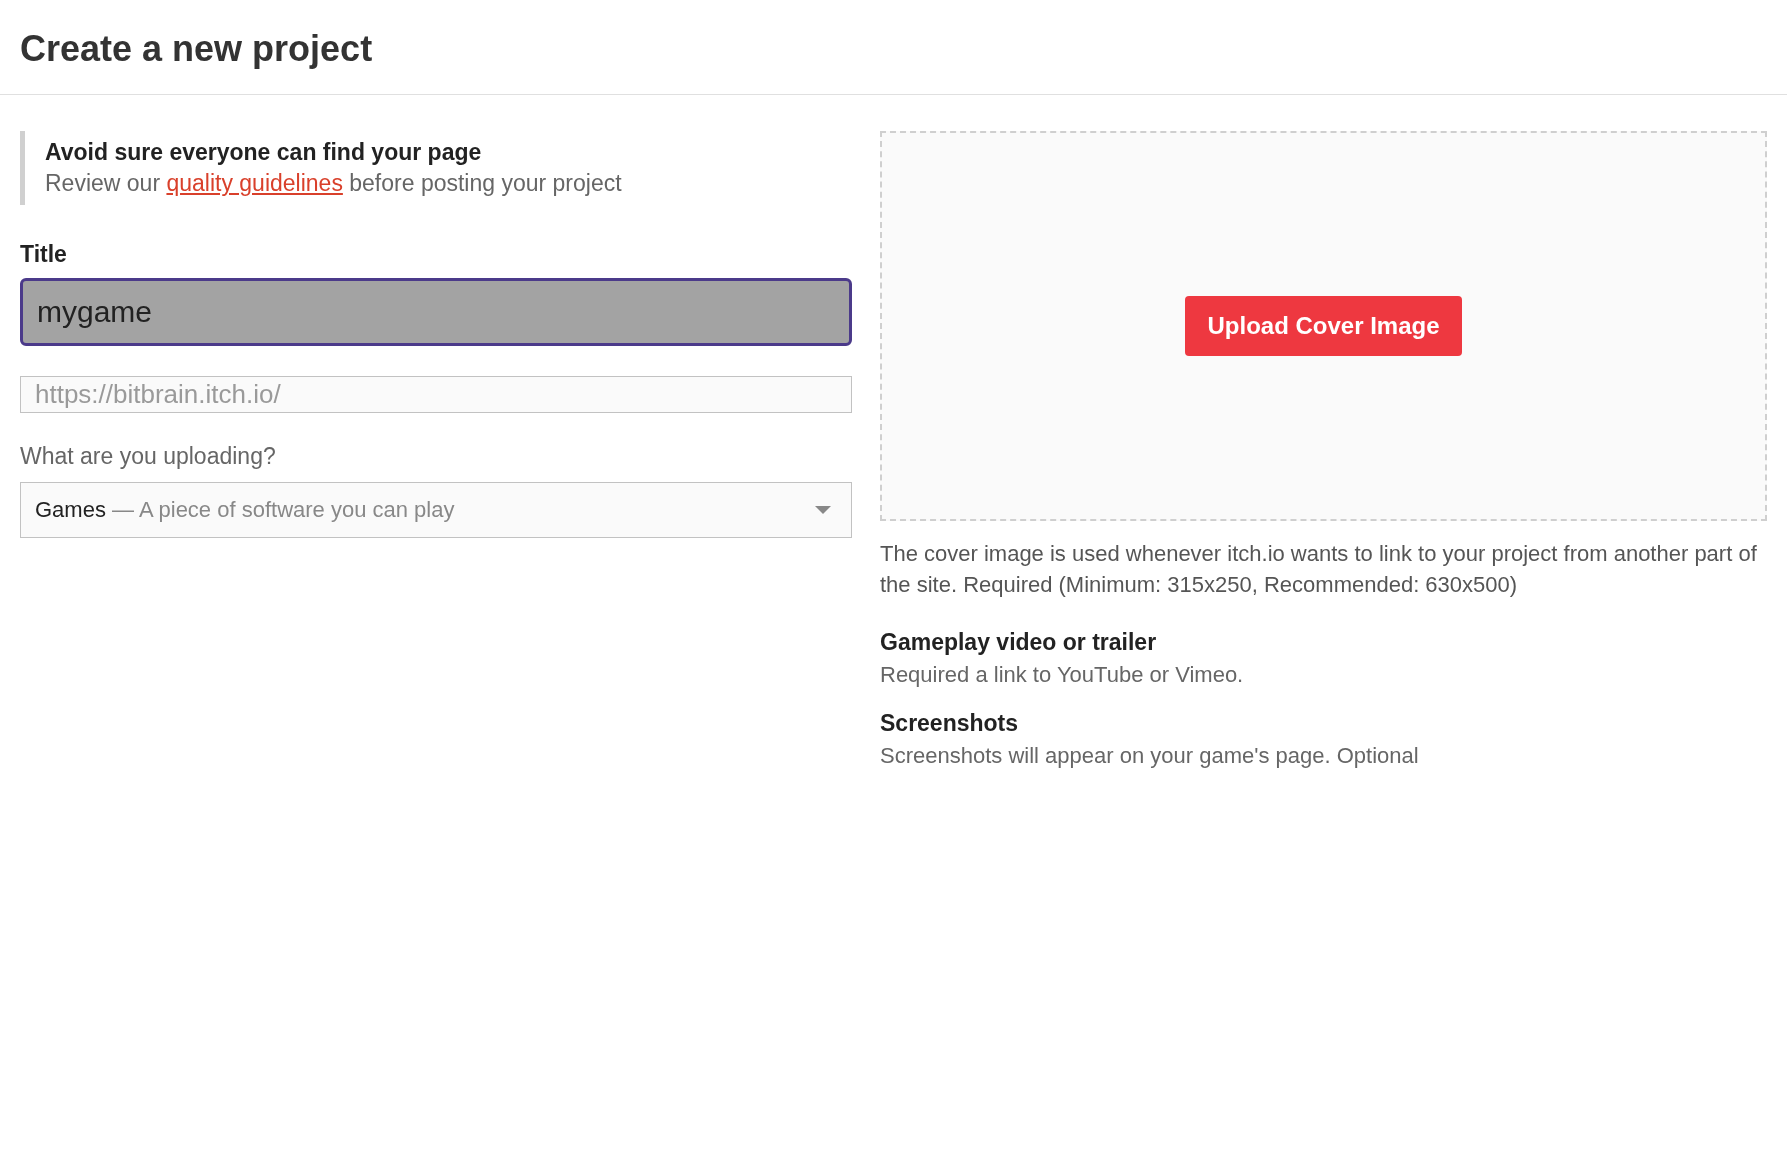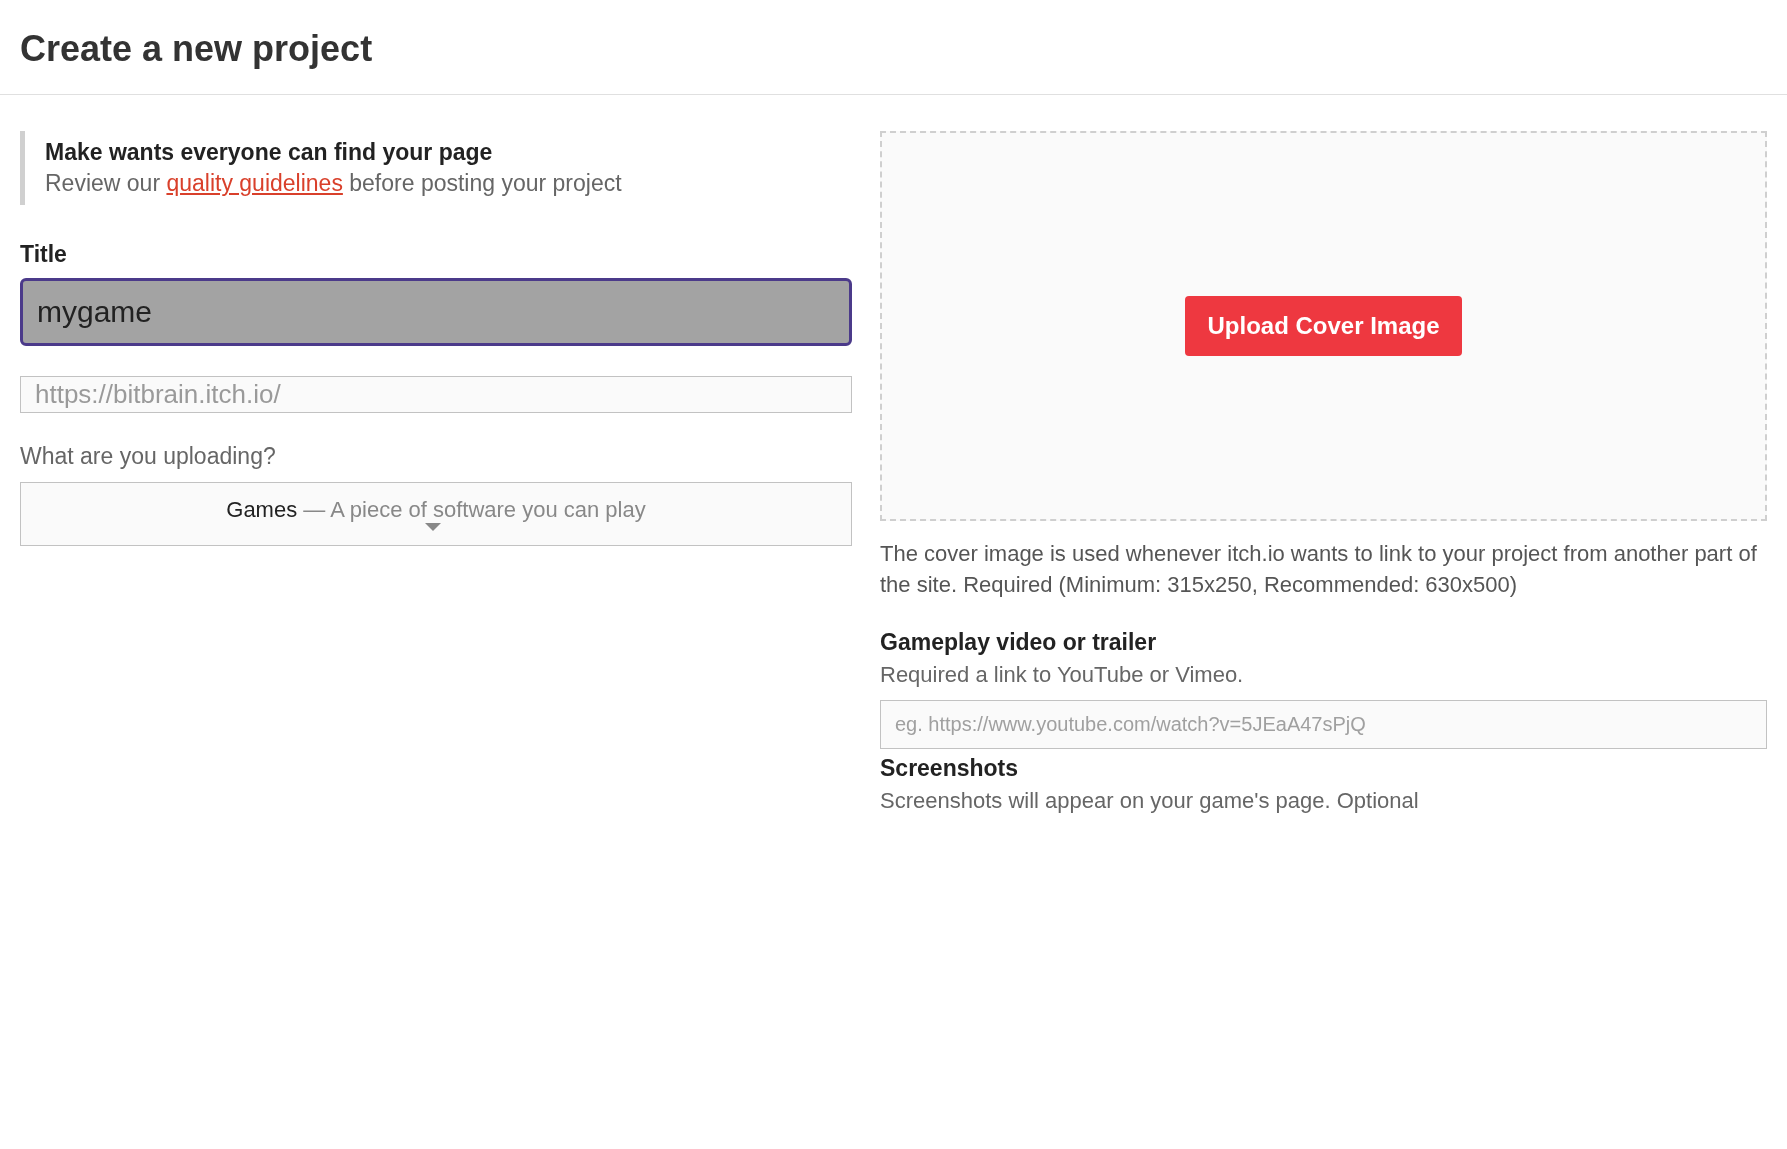--- a/index.html
+++ b/index.html
@@ -97,21 +97,20 @@
     .select-box {
       width: 100%;
       font-size: 22px;
       padding: 14px 14px;
       border: 1px solid #c2c2c2;
       background: #fafafa;
       display: flex;
       align-items: center;
       justify-content: space-between;
       cursor: pointer;
-      flex-direction: column;
     }
     .select-value {
       color: #222;
     }
     .select-secondary {
       color: #888;
     }
     .chevron {
       width: 0;
       height: 0;
@@ -140,21 +139,21 @@
       border-radius: 4px;
       cursor: pointer;
     }
     .aside-text {
       font-size: 22px;
       color: #555;
       line-height: 1.4;
       margin-bottom: 28px;
     }
     .aside-section {
-      margin-bottom: 6px;
+      margin-bottom: 22px;
     }
     .aside-label {
       font-size: 23px;
       font-weight: 700;
       color: #222;
       margin-bottom: 6px;
     }
     .aside-hint {
       font-size: 22px;
       color: #666;
@@ -165,21 +164,21 @@
 <body>
 
 <div class="page-header">
   <h1>Create a new project</h1>
 </div>
 
 <div class="content">
   <div class="left-col">
 
     <div class="notice-box">
-      <div class="notice-title">Make wants everyone can find your page</div>
+      <div class="notice-title">Avoid sure everyone can find your page</div>
       <div class="notice-text">
         <span>Review our </span><a href="#">quality guidelines</a><span> before posting your project</span>
       </div>
     </div>
 
     <div class="form-group">
       <label class="field-label">Title</label>
       <input type="text" class="text-input focused spellcheck-underline" spellcheck="true" value="mygame" style="">
     </div>
 
@@ -203,21 +202,20 @@
   <div class="right-col">
 
     <div class="upload-box">
       <button class="upload-btn">Upload Cover Image</button>
     </div>
     <div class="aside-text">The cover image is used whenever itch.io wants to link to your project from another part of the site. Required (Minimum: 315x250, Recommended: 630x500)</div>
 
     <div class="aside-section">
       <div class="aside-label">Gameplay video or trailer</div>
       <div class="aside-hint">Required a link to YouTube or Vimeo.</div>
-      <input type="text" class="text-input small" placeholder="eg. https://www.youtube.com/watch?v=5JEaA47sPjQ" style="">
     </div>
 
     <div class="aside-section" style="margin-bottom:0;">
       <div class="aside-label">Screenshots</div>
       <div class="aside-hint">Screenshots will appear on your game's page. Optional</div>
     </div>
 
   </div>
 </div>
 

